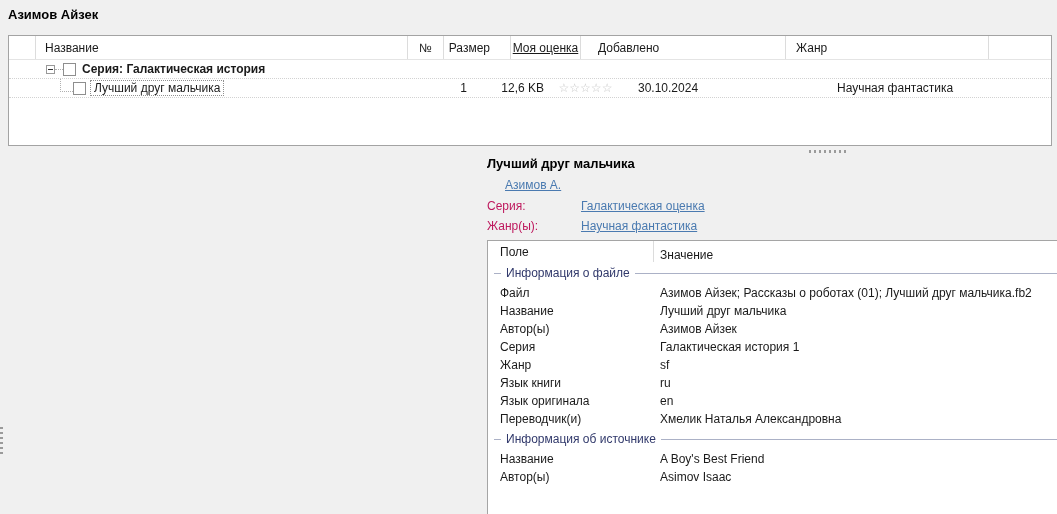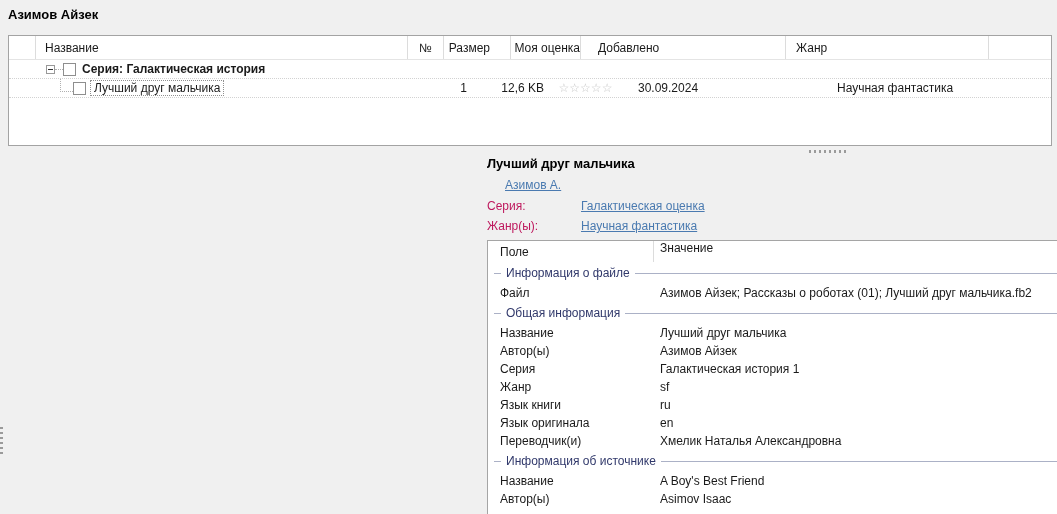--- a/index.html
+++ b/index.html
@@ -25,21 +25,21 @@
   .bt-header { display:flex; height:24px; border-bottom:1px solid #e4e4e4; }
   .bt-header .hc {
     display:flex; align-items:center;
     border-right:1px solid #dcdcdc;
     color:#1a1a1a; white-space:nowrap; overflow:hidden;
   }
   .hc.c0 { width:27px; }
   .hc.c1 { width:372px; padding-left:9px; }
   .hc.c2 { width:36px; justify-content:center; }
   .hc.c3 { width:67px; justify-content:flex-end; padding-right:20px; }
-  .hc.c4 { width:70px; justify-content:flex-end; }
+  .hc.c4 { width:70px; justify-content:center;text-decoration:underline; }
   .hc.c5 { width:205px; padding-left:17px; }
   .hc.c6 { width:203px; padding-left:10px; }
   .hc.c7 { flex:1; border-right:none; }
   .bt-row { display:flex; height:19px; border-bottom:1px dotted #d2d2d2; align-items:center; }
   .bt-row .rc { display:flex; align-items:center; height:100%; white-space:nowrap; overflow:hidden; }
   .rc.c0c1 { width:436px; }
   .rc.c2 { width:37px; justify-content:center; }
   .rc.c3 { width:68px; justify-content:flex-end; padding-right:6px; }
   .rc.c4 { width:71px; justify-content:center; }
   .rc.c5 { width:206px; padding-left:17px; }
@@ -83,21 +83,21 @@
   .d-genre  { top:219px; }
   .d-label { display:inline-block; width:76px; font-weight:normal; color:#be185d; }
   a.dlink { color:#4a7ab0; text-decoration:underline; cursor:pointer;margin-left:18px; }
   
   .info-table {
     position:absolute; left:487px; top:240px;
     width:572px; height:276px;
     background:#fff; border:1px solid #a5a5a5;
     overflow:hidden;
   }
-  .it-header { display:flex; height:21px; align-items:flex-start; }
+  .it-header { display:flex; height:21px; align-items:flex-end; }
   .it-header .ithf {
     width:166px; padding-left:12px; height:100%;
     display:flex; align-items:center;
     border-right:1px solid #dcdcdc;
   }
   .it-header .ithv { padding-left:6px; }
   .it-row { display:flex; align-items:center; }
   .it-data { height:18px; }
   .it-data .itf { width:166px; padding-left:12px; flex:none; white-space:nowrap; }
   .it-data .itv { padding-left:6px; white-space:nowrap; }
@@ -150,21 +150,21 @@
       <span style="width:51px; flex:none;"></span>
       <span class="tree-l"></span>
       <span class="cbx"></span>
       <span class="focus-box">Лучший друг мальчика</span>
     </div>
     <div class="rc c2">1</div>
     <div class="rc c3">12,6 KB</div>
     <div class="rc c4">
         <span class="stars">☆☆☆☆☆</span>
       </div>
-    <div class="rc c5">30.09.2024</div>
+    <div class="rc c5">30.10.2024</div>
     <div class="rc c6">Научная фантастика</div>
   </div>
 </div>
 
 <div class="h-grip"></div>
 <div class="v-grip"></div>
 
 <div class="d-title">Лучший друг мальчика</div>
 <div class="d-line d-author">
   <a class="dlink">Азимов А.</a>
@@ -186,25 +186,20 @@
   <div>
       <div class="it-row it-section">
         <span class="secl"></span>
         <span class="sect">Информация о файле</span>
         <span class="secr"></span>
       </div>
       <div class="it-row it-data">
         <span class="itf">Файл</span>
         <span class="itv">Азимов Айзек; Рассказы о роботах (01); Лучший друг мальчика.fb2</span>
       </div>
-      <div class="it-row it-section">
-        <span class="secl"></span>
-        <span class="sect">Общая информация</span>
-        <span class="secr"></span>
-      </div>
       <div class="it-row it-data">
         <span class="itf">Название</span>
         <span class="itv">Лучший друг мальчика</span>
       </div>
       <div class="it-row it-data">
         <span class="itf">Автор(ы)</span>
         <span class="itv">Азимов Айзек</span>
       </div>
       <div class="it-row it-data">
         <span class="itf">Серия</span>

